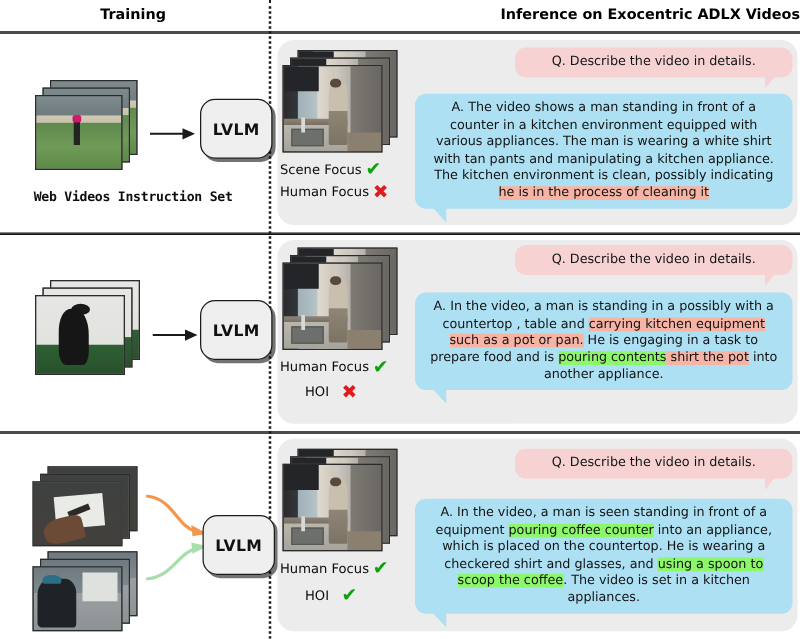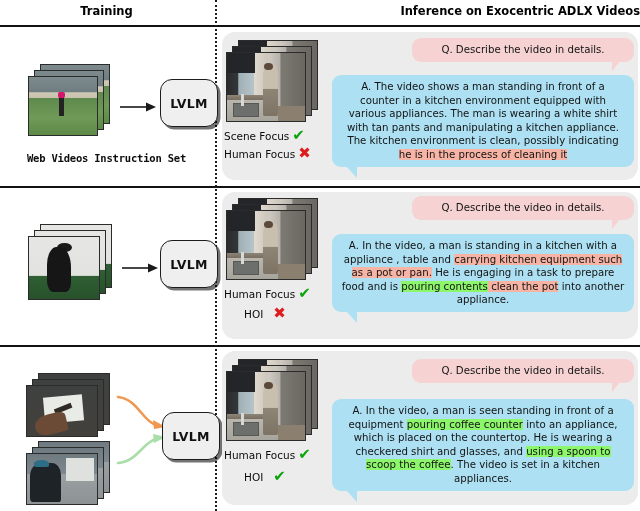--- a/index.html
+++ b/index.html
@@ -517,21 +517,21 @@
         <span class="focus-label">HOI</span>
         <span class="mark cross" style="margin-left:10px;">✖</span>
       </div>
 
       <div class="bubble q" style="left:192px; top:8px; width:222px;">
         <span>Q. Describe the video in details.</span>
       </div>
 
       <div class="bubble a" style="left:112px; top:46px; width:302px;">
         <span>
-          <span>A. In the video, a man is standing in a kitchen with a appliance , table and </span><span class="hl-red">carrying kitchen equipment such as a pot or pan.</span><span> He is engaging in a task to prepare food and is </span><span class="hl-green">pouring contents</span><span class="hl-red"> clean the </span><span class="hl-red">pot</span><span> into another appliance.</span>
+          <span>A. In the video, a man is standing in a possibly with a countertop , table and </span><span class="hl-red">carrying kitchen equipment such as a pot or pan.</span><span> He is engaging in a task to prepare food and is </span><span class="hl-green">pouring contents</span><span class="hl-red"> shirt the </span><span class="hl-red">pot</span><span> into another appliance.</span>
         </span>
       </div>
     </div>
   </div>
 
   <div class="row row3">
 
     <div class="train-cell">
 
       <div class="stack" style="left:26px; top:6px; width:88px; height:64px;">

